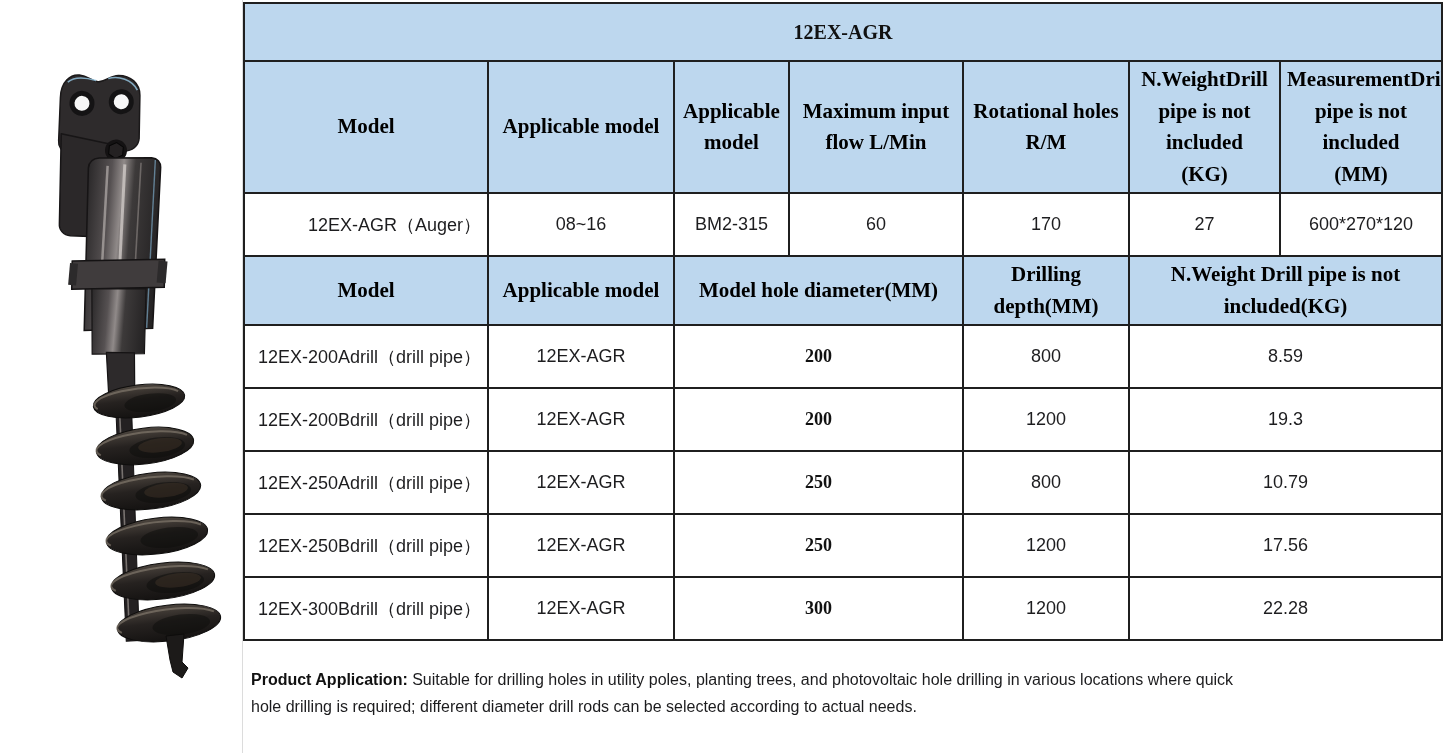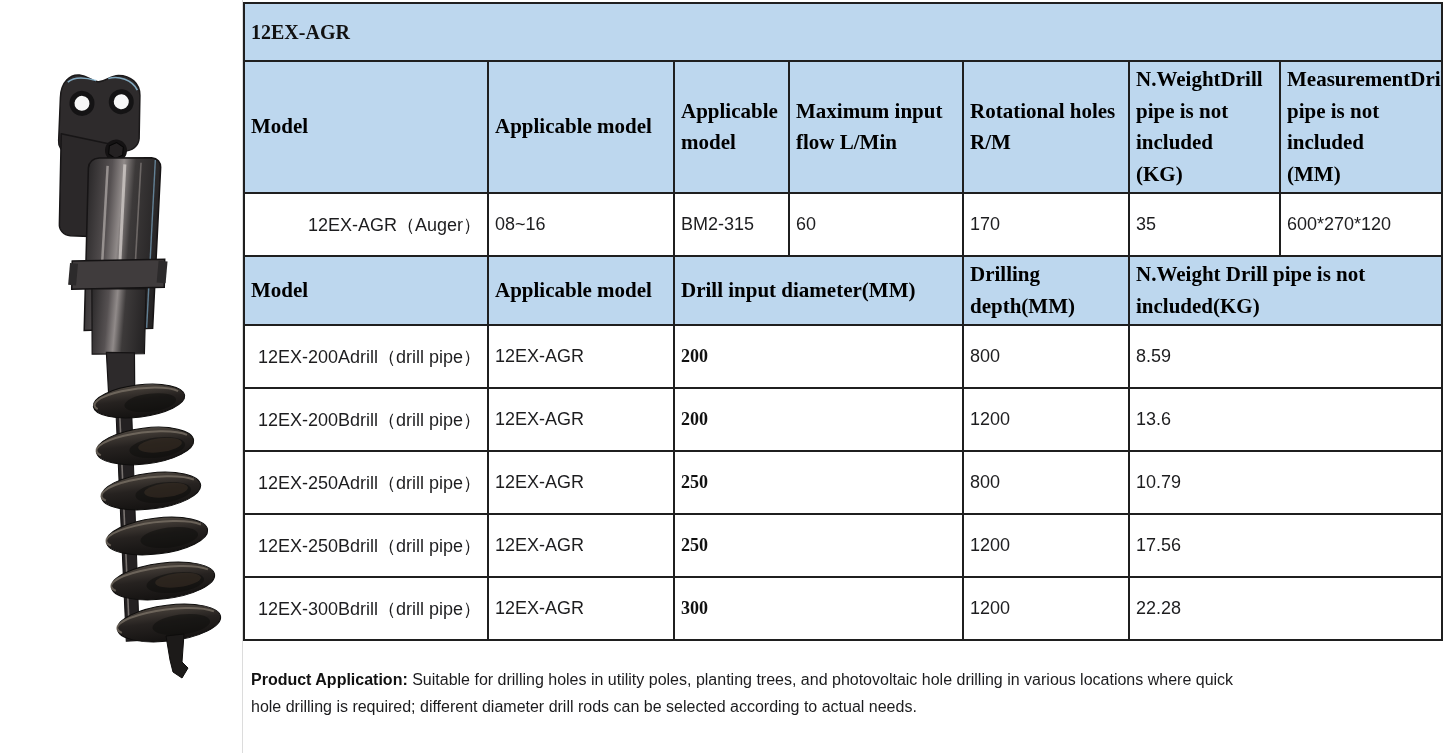--- a/index.html
+++ b/index.html
@@ -23,21 +23,21 @@
     border-collapse:collapse;
     table-layout:fixed;
     width:1198px;
     margin-top:2px;
     background:#ffffff;
   }
   table.spec td, table.spec th{
     border:2px solid #1f1f1f;
     padding:2px 6px;
     vertical-align:middle;
-    text-align:left;
+    text-align:center;
     overflow:hidden;
   }
   tr.title-row th{
     background:#bdd7ee;
     font-family:"Liberation Serif", serif;
     font-weight:bold;
     font-size:20px;
     color:#111111;
     height:52px;
   }
@@ -203,45 +203,45 @@
 pipe is not
 included
 (MM)</th>
       </tr>
       <tr class="data">
         <td class="left">12EX-AGR（Auger）</td>
         <td>08~16</td>
         <td>BM2-315</td>
         <td>60</td>
         <td>170</td>
-        <td>35</td>
+        <td>27</td>
         <td>600*270*120</td>
       </tr>
       <tr class="head head2">
         <th>Model</th>
         <th>Applicable model</th>
-        <th colspan="2">Drill input diameter(MM)</th>
+        <th colspan="2">Model hole diameter(MM)</th>
         <th>Drilling
 depth(MM)</th>
         <th colspan="2">N.Weight Drill pipe is not
 included(KG)</th>
       </tr>
       <tr class="data">
         <td class="left">12EX-200Adrill（drill pipe）</td>
         <td>12EX-AGR</td>
         <td colspan="2" class="diam">200</td>
         <td>800</td>
         <td colspan="2">8.59</td>
       </tr>
       <tr class="data">
         <td class="left">12EX-200Bdrill（drill pipe）</td>
         <td>12EX-AGR</td>
         <td colspan="2" class="diam">200</td>
         <td>1200</td>
-        <td colspan="2">13.6</td>
+        <td colspan="2">19.3</td>
       </tr>
       <tr class="data">
         <td class="left">12EX-250Adrill（drill pipe）</td>
         <td>12EX-AGR</td>
         <td colspan="2" class="diam">250</td>
         <td>800</td>
         <td colspan="2">10.79</td>
       </tr>
       <tr class="data">
         <td class="left">12EX-250Bdrill（drill pipe）</td>

